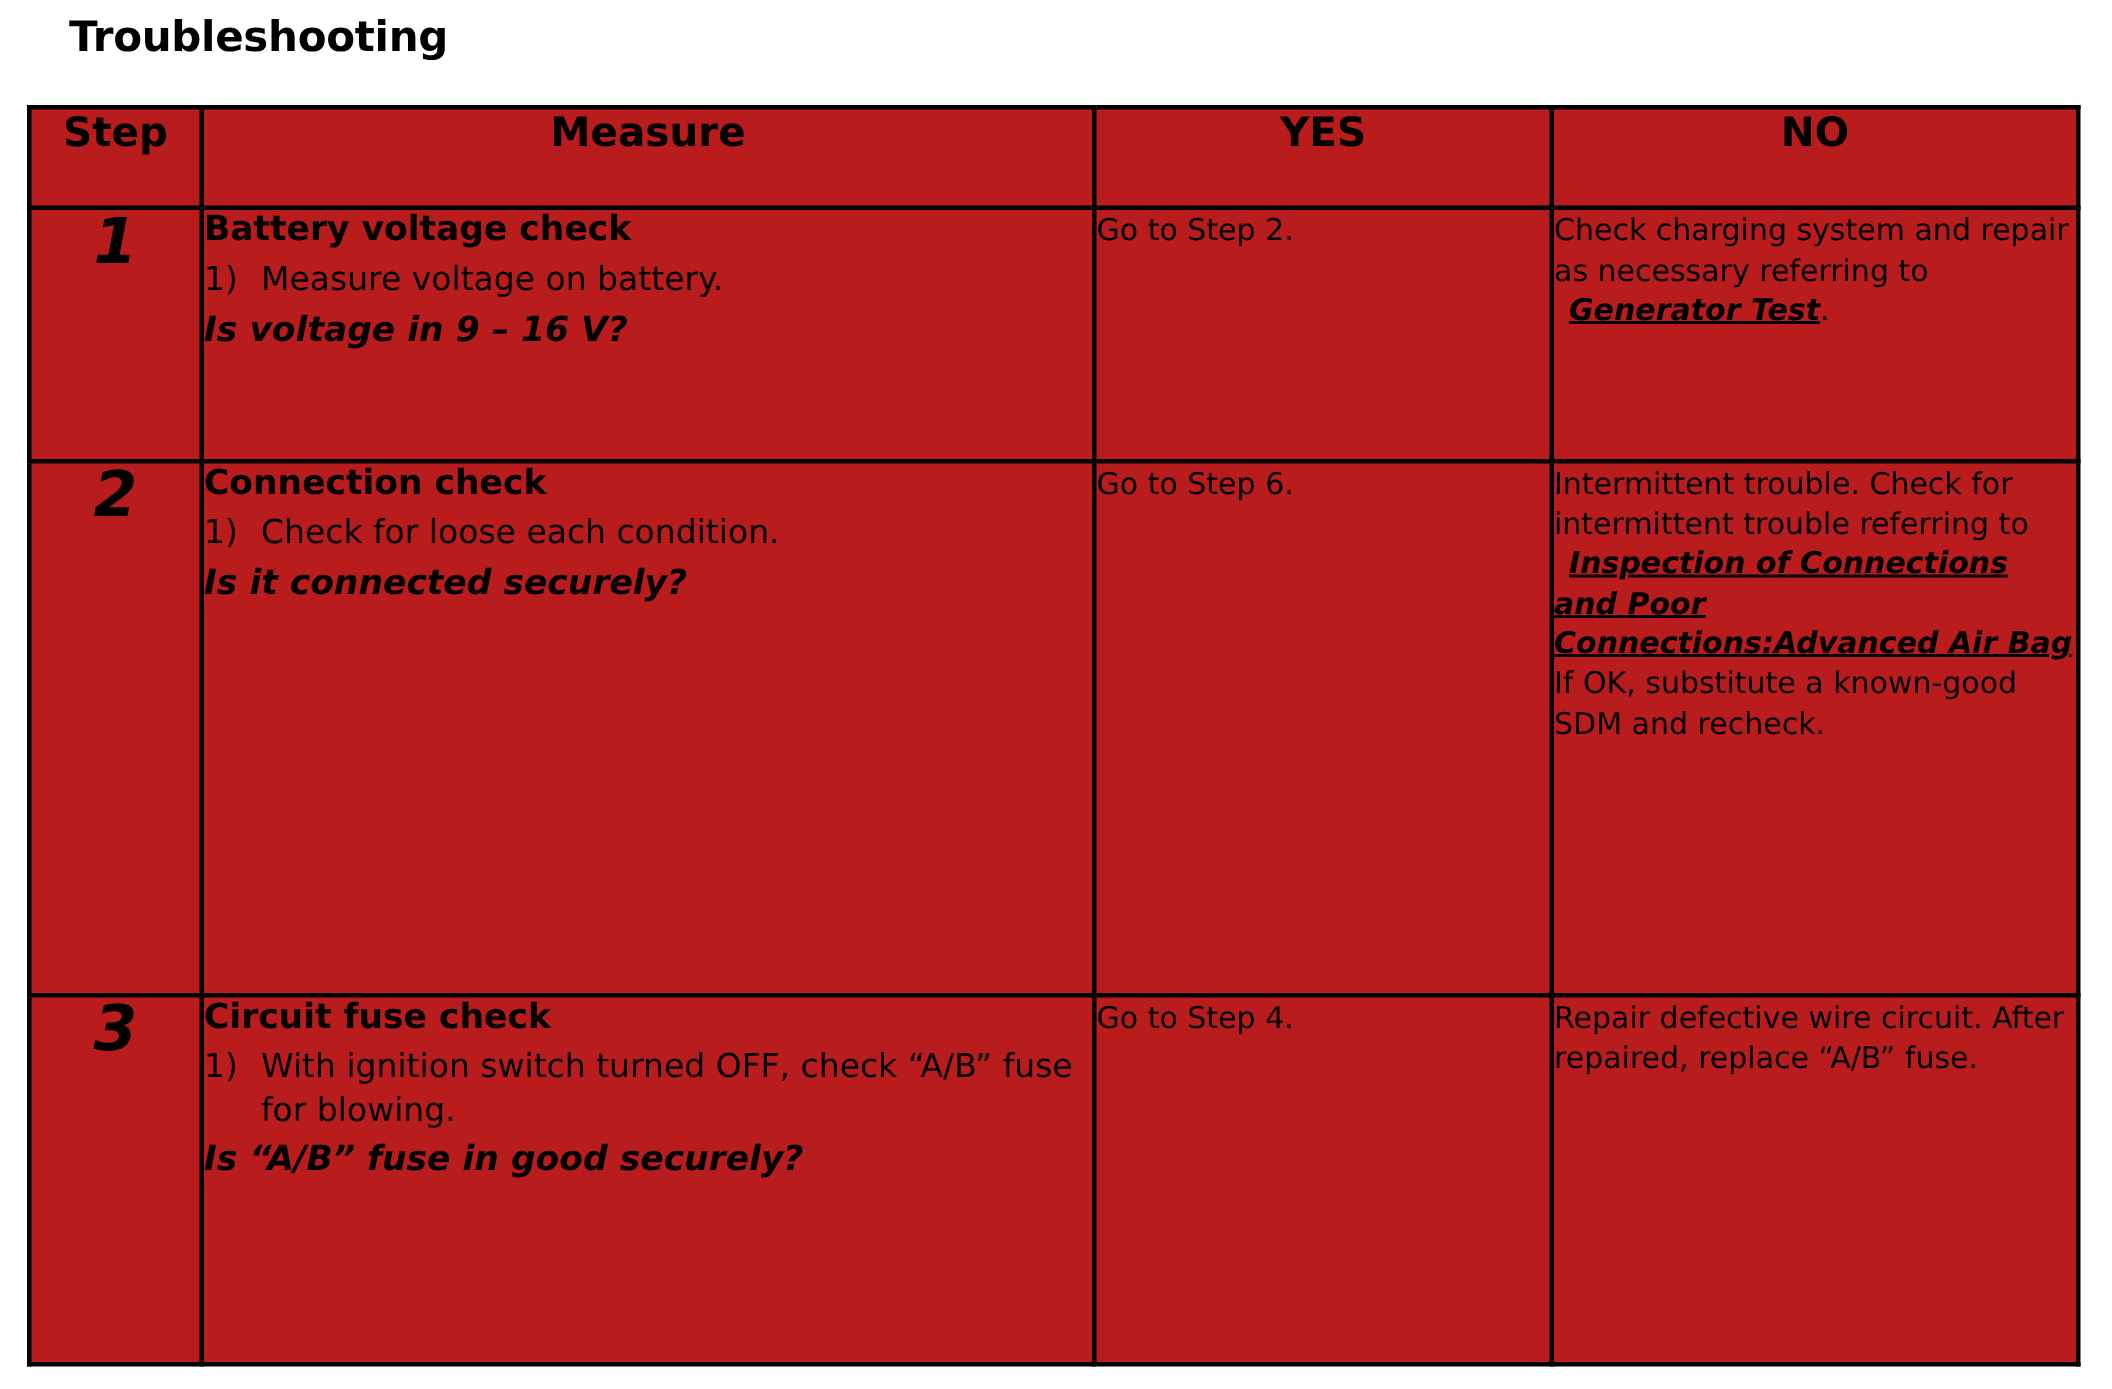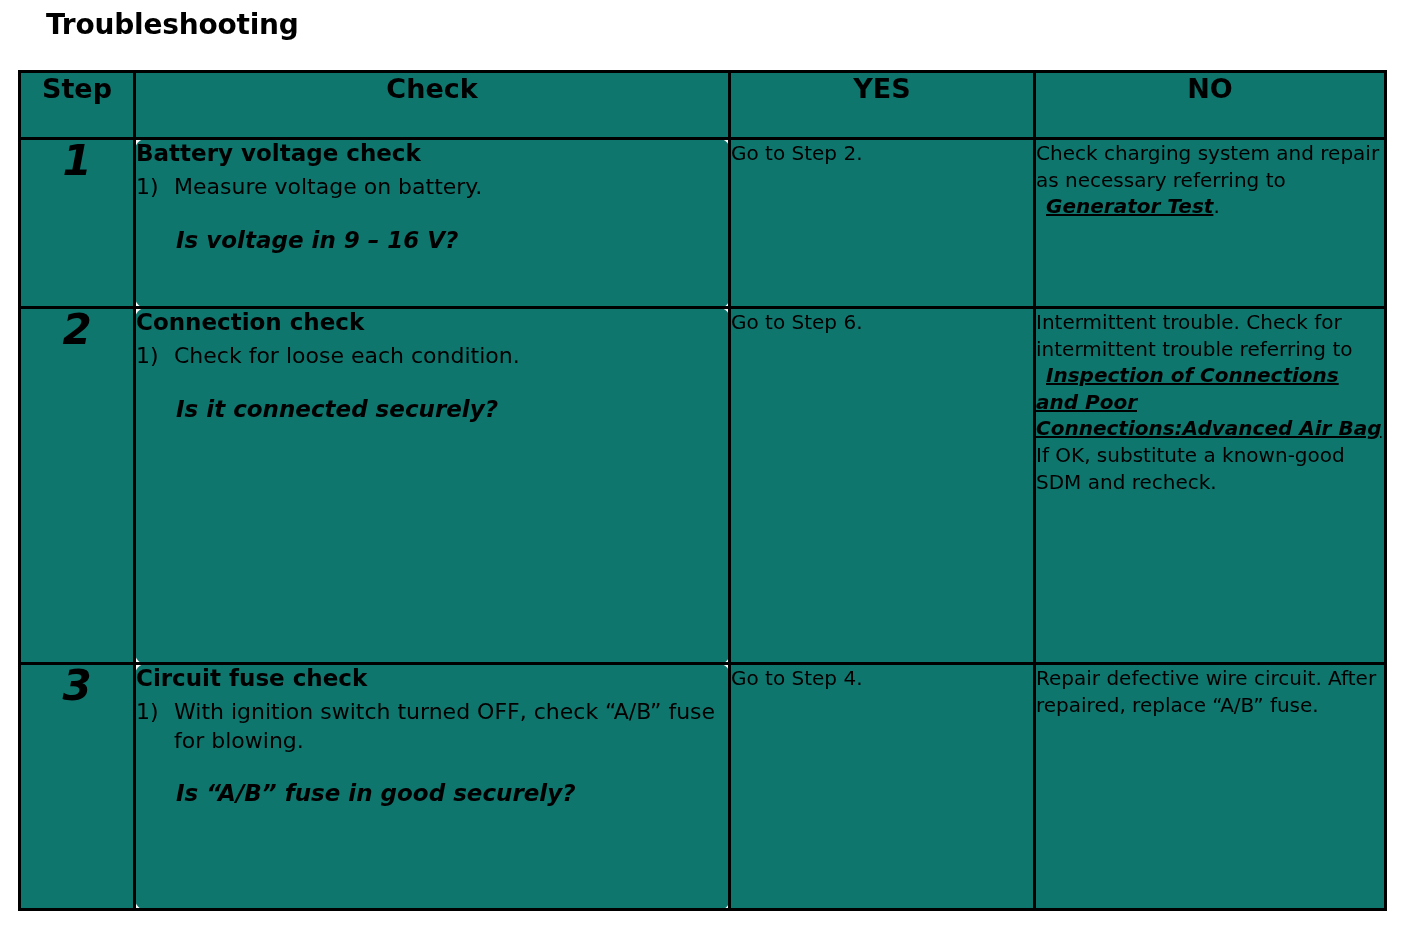--- a/index.html
+++ b/index.html
@@ -31,21 +31,21 @@
     top: 70px;
     width: 1366px;
     border-collapse: collapse;
     table-layout: fixed;
   }
 
   #ts-table td, #ts-table th {
     border: 3px solid #000;
     vertical-align: top;
     padding: 0;
-    background: #0f766e;
+    background: #b91c1c;
   }
 
   
   .col-step  { width: 115px; }
   .col-action{ width: 595px; }
   .col-yes   { width: 305px; }
   .col-no    { width: 351px; }
 
   
   thead th {
@@ -61,21 +61,21 @@
     text-align: center;
     vertical-align: top;
     font-size: 42px;
     font-weight: bold;
     font-style: italic;
     line-height: 1;
     padding-top: 14px;
   }
 
   
-  .action-cell { padding: 13px 14px 16px 14px; border-radius: 11px; }
+  .action-cell { padding: 13px 14px 16px 14px; }
   .action-title {
     font-size: 23px;
     font-weight: bold;
     line-height: 1.15;
     margin-bottom: 7px;
   }
   .action-steps { font-size: 22px; line-height: 1.28; }
   .action-step-line {
     display: flex;
     align-items: flex-start;
@@ -83,22 +83,21 @@
   .action-step-num {
     width: 38px;
     flex: 0 0 38px;
   }
   .action-step-txt { flex: 1 1 auto; }
   .action-question {
     font-size: 23px;
     font-weight: bold;
     font-style: italic;
     line-height: 1.27;
-    margin-top: 24px;
-    padding-left: 40px;
+    margin-top: 4px;
   }
 
   
   .yes-cell, .no-cell {
     padding: 11px 12px 14px 12px;
     font-size: 20px;
     line-height: 1.33;
   }
   .no-cell .ref {
     font-weight: bold;
@@ -120,21 +119,21 @@
 <table id="ts-table">
   <colgroup>
     <col class="col-step">
     <col class="col-action">
     <col class="col-yes">
     <col class="col-no">
   </colgroup>
   <thead>
     <tr>
       <th>Step</th>
-      <th>Check</th>
+      <th>Measure</th>
       <th>YES</th>
       <th>NO</th>
     </tr>
   </thead>
   <tbody>
 
     <tr class="row-1">
       <td class="step-cell">1</td>
       <td class="action-cell">
         <div class="action-title">Battery voltage check</div>

